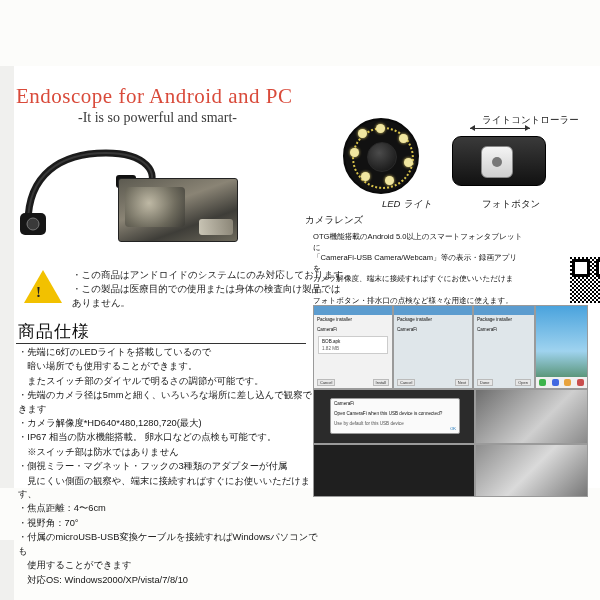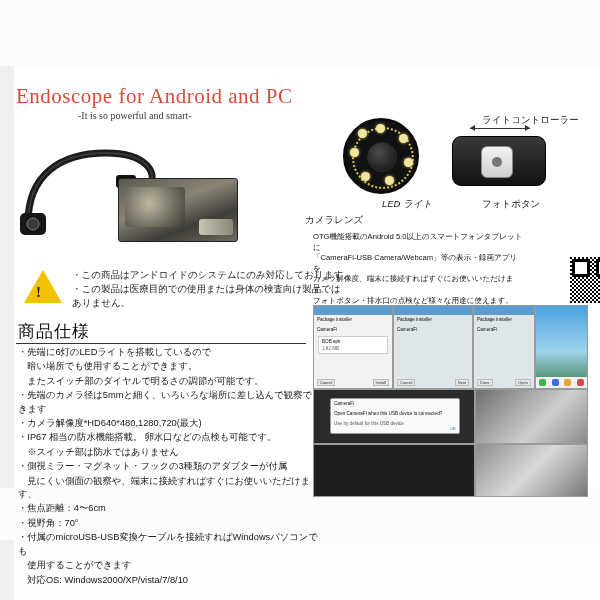--- a/index.html
+++ b/index.html
@@ -19,21 +19,21 @@
   .title{
     position:absolute;left:16px;top:84px;
     font-family:"Liberation Serif", serif;
     font-size:21px;
     color:#d94a3a;
     letter-spacing:.5px;
     white-space:nowrap;
   }
   .subtitle{
     position:absolute;left:78px;top:110px;
-    font-size:10px;color:#3a3a3a;
+    font-size:14px;color:#3a3a3a;
     font-family:"Liberation Serif", serif;
     white-space:nowrap;
   }
   
   .cable-wrap{position:absolute;left:20px;top:135px;width:250px;height:105px;}
   .phone-photo{
     position:absolute;left:118px;top:178px;width:118px;height:62px;
     border:1px solid #222;border-radius:3px;
     background:linear-gradient(160deg,#5c5a50 0%,#8a8475 40%,#3e3d38 70%,#6e6a5c 100%);
     overflow:hidden;

